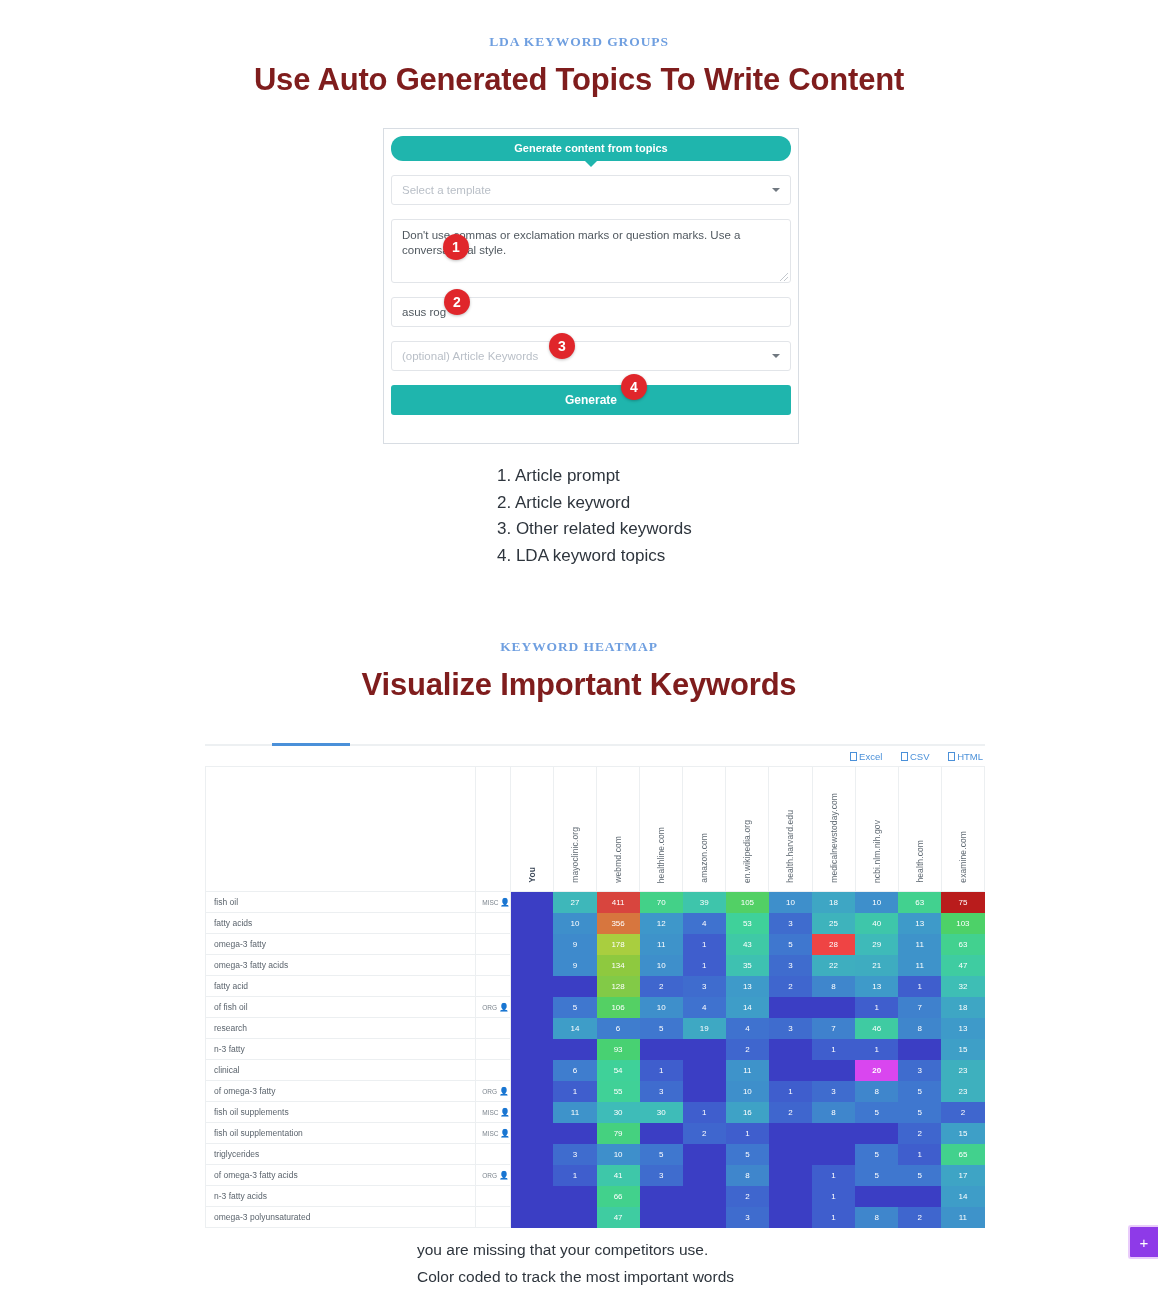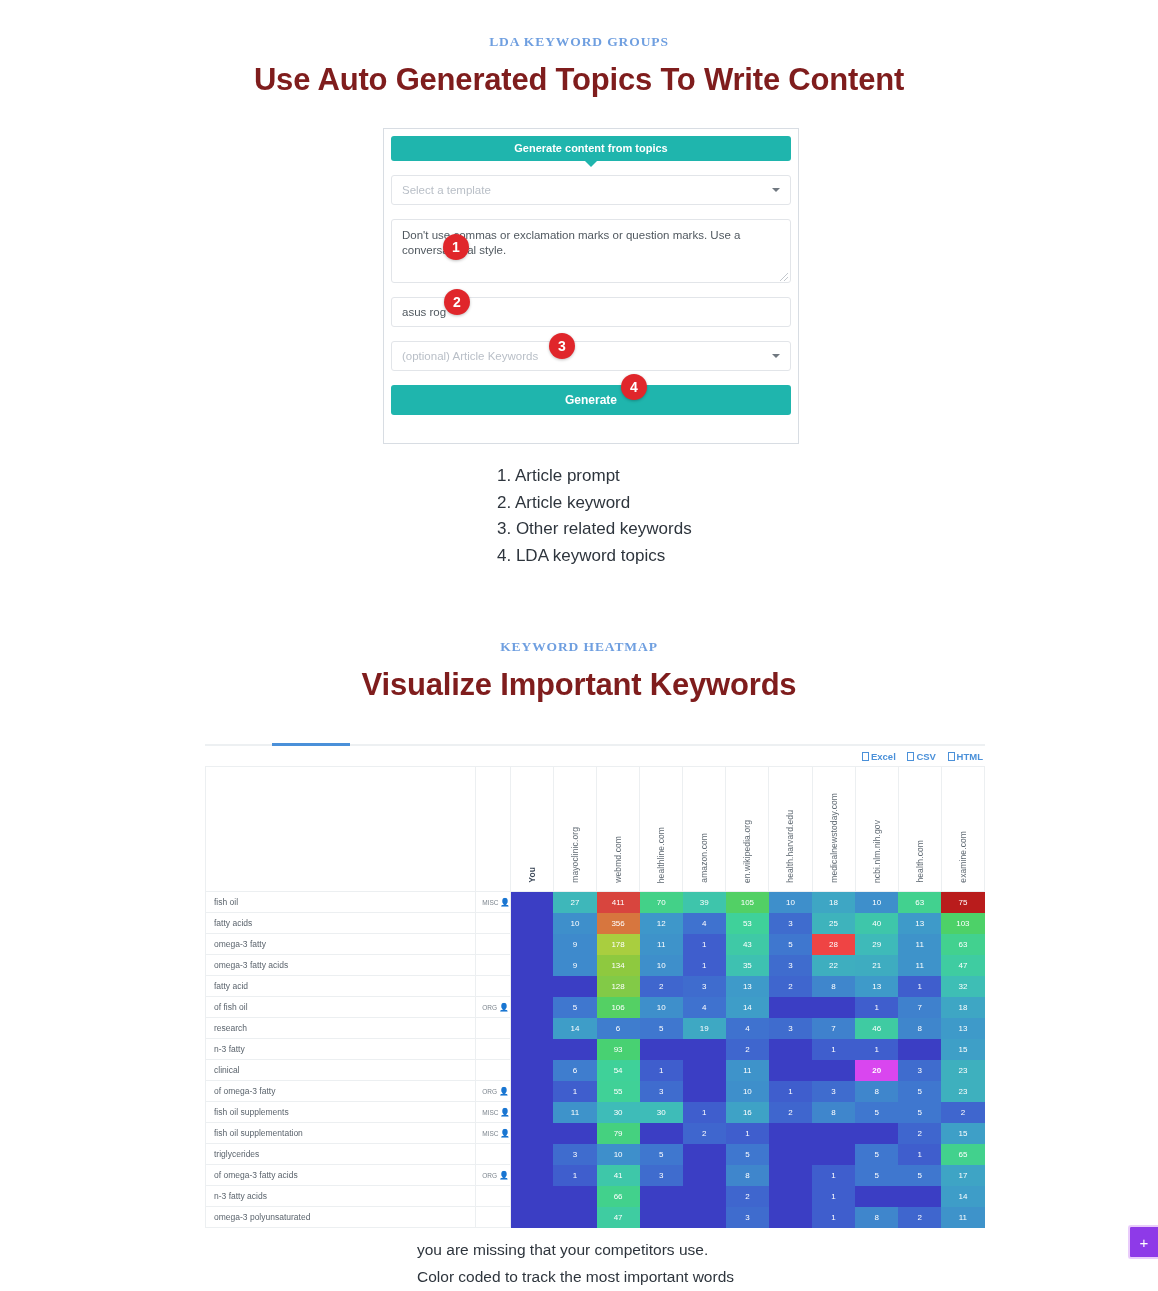--- a/index.html
+++ b/index.html
@@ -32,21 +32,21 @@
     margin-top:12px;
   }
 
   
   .gen-wrap { position:absolute; left:383px; top:128px; width:416px; height:316px;
               border:1px solid #d8dde3; background:#fff; }
   .gen-inner { padding:7px 7px 9px 7px; }
   .gen-header {
     background:#1fb5ad; color:#fff; text-align:center;
     font-size:11px; font-weight:700; padding:6px 0 7px 0;
-    border-radius:3px; position:relative;
+    border-radius:12px; position:relative;
   }
   .gen-header:after {
     content:""; position:absolute; left:50%; margin-left:-6px; bottom:-6px;
     border-left:6px solid transparent; border-right:6px solid transparent;
     border-top:6px solid #1fb5ad;
   }
   .fld {
     margin-top:14px; border:1px solid #e2e5e9; border-radius:3px;
     background:#fff; height:30px; position:relative;
     display:flex; align-items:center; padding:0 10px;
@@ -88,21 +88,21 @@
 
   
   .legend-list { position:absolute; left:497px; top:463px; font-size:17px;
                  color:#2e353d; line-height:26.5px; font-weight:400; }
 
   
   .hm-panel { position:absolute; left:205px; top:732px; width:780px; }
   .hm-tabs { position:relative; height:14px; border-bottom:2px solid #edf0f2; }
   .hm-tab-active { position:absolute; left:67px; bottom:-2px; width:78px; height:3px; background:#4a90d9; }
   .hm-exports { text-align:right; font-size:9.5px; color:#4a90d9; padding:5px 2px 4px 0; }
-  .hm-exports span.ex { margin-left:9px; white-space:nowrap;font-weight:bold; }
+  .hm-exports span.ex { margin-left:16px; white-space:nowrap; }
   .hm-exports .pg { display:inline-block; width:7px; height:9px; border:1px solid #4a90d9;
                     vertical-align:-1px; margin-right:2px; position:relative; }
 
   table.hm { border-collapse:collapse; width:780px; table-layout:fixed; background:#fff; }
   table.hm th.corner { border:1px solid #eceff1; background:#fff; height:125px; }
   table.hm th.vhead {
     border:1px solid #eceff1; background:#fff; vertical-align:bottom;
     padding:0 0 4px 0; height:125px; width:41px;
   }
   table.hm th.vhead .vt {

